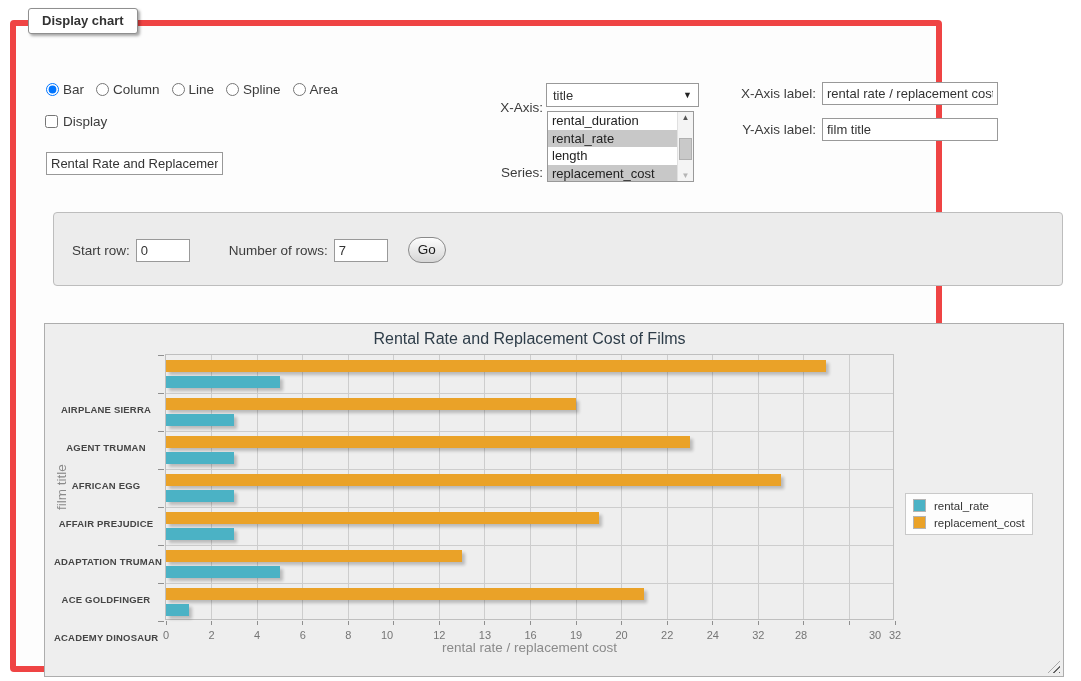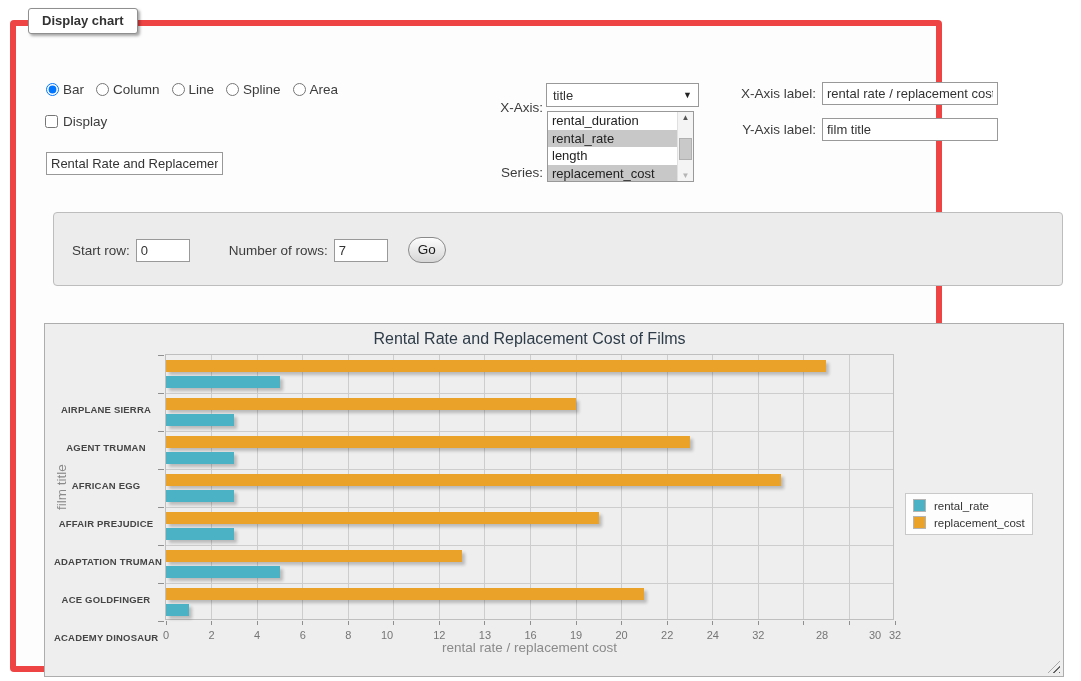--- a/index.html
+++ b/index.html
@@ -206,21 +206,21 @@
           <div class="xtick" style="left: 500.688px;"></div>
           <div class="xnum" style="left: 486.188px;">22</div>
           <div class="vgrid" style="left: 546.25px;"></div>
           <div class="xtick" style="left: 546.25px;"></div>
           <div class="xnum" style="left: 531.75px;">24</div>
           <div class="vgrid" style="left: 591.812px;"></div>
           <div class="xtick" style="left: 591.812px;"></div>
           <div class="xnum" style="left: 577.312px;">32</div>
           <div class="vgrid" style="left: 637.375px;"></div>
           <div class="xtick" style="left: 637.375px;"></div>
-          <div class="xnum" style="left: 641px;">28</div>
+          <div class="xnum" style="left: 620px;">28</div>
           <div class="vgrid" style="left: 682.938px;"></div>
           <div class="xtick" style="left: 682.938px;"></div>
           <div class="xnum" style="left: 694px;">30</div>
           <div class="xtick" style="left: 728.5px;"></div>
           <div class="xnum" style="left: 714px;">32</div>
           <div class="ytick" style="top: -0.5px;"></div>
           <div class="hgrid" style="top: 37.5px;"></div>
           <div class="ytick" style="top: 37.5px;"></div>
           <div class="hgrid" style="top: 75.5px;"></div>
           <div class="ytick" style="top: 75.5px;"></div>

